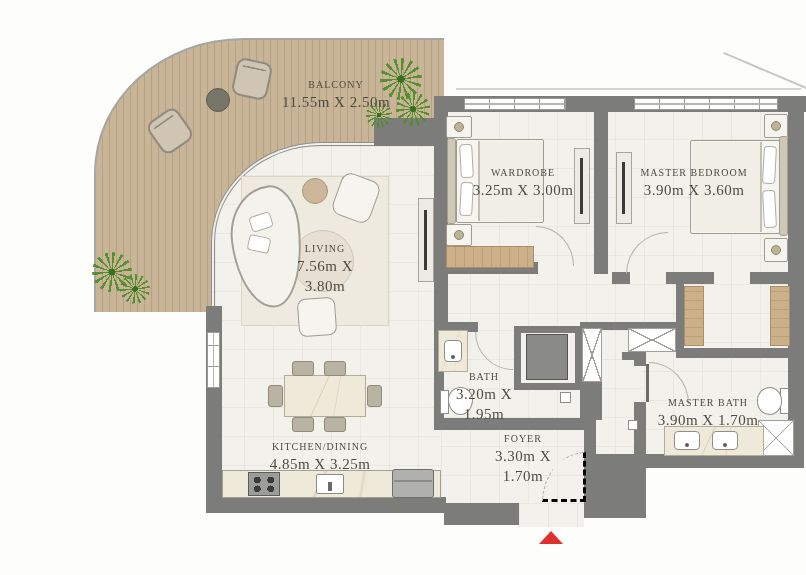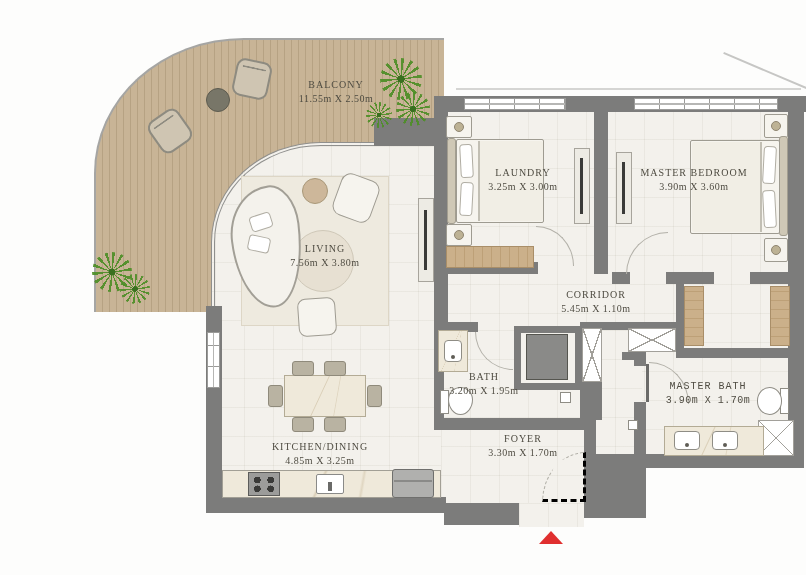--- a/index.html
+++ b/index.html
@@ -43,21 +43,21 @@
   .arc.tr{border-left:none;border-bottom:none;border-top-right-radius:100% 100%;}
   .arc.bl{border-right:none;border-top:none;border-bottom-left-radius:100% 100%;}
   .plant{position:absolute;border-radius:50%;opacity:.92;background:
     radial-gradient(circle,#2f6b16 0 12%,transparent 13%),
     repeating-conic-gradient(#4e8f27 0 9deg,transparent 9deg 26deg);}
   .chairb{position:absolute;background:#cfc5b2;border:2px solid #8e8b80;border-radius:9px;box-sizing:border-box;}
   .chairb>span{position:absolute;left:4px;right:4px;top:5px;height:0;border-top:2px solid #8e8b80;border-radius:2px;}
   .chair{position:absolute;background:#b9b3a2;border:1px solid #8f8a7b;border-radius:3px;box-sizing:border-box;}
   .label{position:absolute;color:#4f4c42;text-align:center;letter-spacing:1px;z-index:30;line-height:1.35;}
   .label .nm{font-size:10px;}
-  .label .dm{font-size:10px;letter-spacing:.5px;}
+  .label .dm{font-size:15px;letter-spacing:.5px;}
   .entry{position:absolute;width:0;height:0;border-left:12px solid transparent;
     border-right:12px solid transparent;border-bottom:13px solid #e02f2f;}
   .smallbox{position:absolute;background:#fff;border:1px solid #8f8d85;box-sizing:border-box;}
   .lamp{position:absolute;width:10px;height:10px;border-radius:50%;background:#bdb294;border:1px solid #8f8571;box-sizing:border-box;left:50%;top:50%;transform:translate(-50%,-50%);}
   .pillow{position:absolute;background:#fff;border:1px solid #b0ada3;border-radius:4px;box-sizing:border-box;}
   .sink{position:absolute;background:#fff;border:1px solid #8f8d85;border-radius:4px;box-sizing:border-box;}
   .sink>i{position:absolute;width:4px;height:4px;border-radius:50%;background:#5f5d55;left:50%;bottom:2px;transform:translateX(-50%);}
   .marble{background:#efe9da;
     background-image:linear-gradient(115deg,transparent 44%,rgba(165,140,95,.28) 45%,transparent 46%),
                      linear-gradient(100deg,transparent 63%,rgba(165,140,95,.2) 64%,transparent 65%);}
@@ -212,40 +212,36 @@
   <div class="arc tl" style="left:506px;top:452px;width:44px;height:50px;border-style:dashed;"></div>
 
   <div class="smallbox" style="left:524px;top:392px;width:11px;height:11px;"></div>
   <div class="smallbox" style="left:592px;top:420px;width:10px;height:10px;"></div>
 
   <div class="label" style="left:238px;top:78px;width:124px;">
     <div class="nm">BALCONY</div>
     <div class="dm">11.55m X 2.50m</div>
   </div>
   <div class="label" style="left:430px;top:166px;width:114px;">
-    <div class="nm">LAUNDRY</div>
+    <div class="nm">WARDROBE</div>
     <div class="dm">3.25m X 3.00m</div>
   </div>
   <div class="label" style="left:596px;top:166px;width:124px;">
     <div class="nm">MASTER BEDROOM</div>
     <div class="dm">3.90m X 3.60m</div>
   </div>
   <div class="label" style="left:239px;top:242px;width:100px;">
     <div class="nm">LIVING</div>
     <div class="dm">7.56m X 3.80m</div>
   </div>
-  <div class="label" style="left:504px;top:288px;width:112px;">
-    <div class="nm">CORRIDOR</div>
-    <div class="dm">5.45m X 1.10m</div>
-  </div>
   <div class="label" style="left:406px;top:370px;width:84px;">
     <div class="nm">BATH</div>
     <div class="dm">3.20m X 1.95m</div>
   </div>
-  <div class="label" style="left:614px;top:380px;width:116px;font-family:Liberation Mono, monospace;">
+  <div class="label" style="left:614px;top:396px;width:116px;">
     <div class="nm">MASTER BATH</div>
     <div class="dm">3.90m X 1.70m</div>
   </div>
   <div class="label" style="left:228px;top:440px;width:112px;">
     <div class="nm">KITCHEN/DINING</div>
     <div class="dm">4.85m X 3.25m</div>
   </div>
   <div class="label" style="left:437px;top:432px;width:100px;">
     <div class="nm">FOYER</div>
     <div class="dm">3.30m X 1.70m</div>

